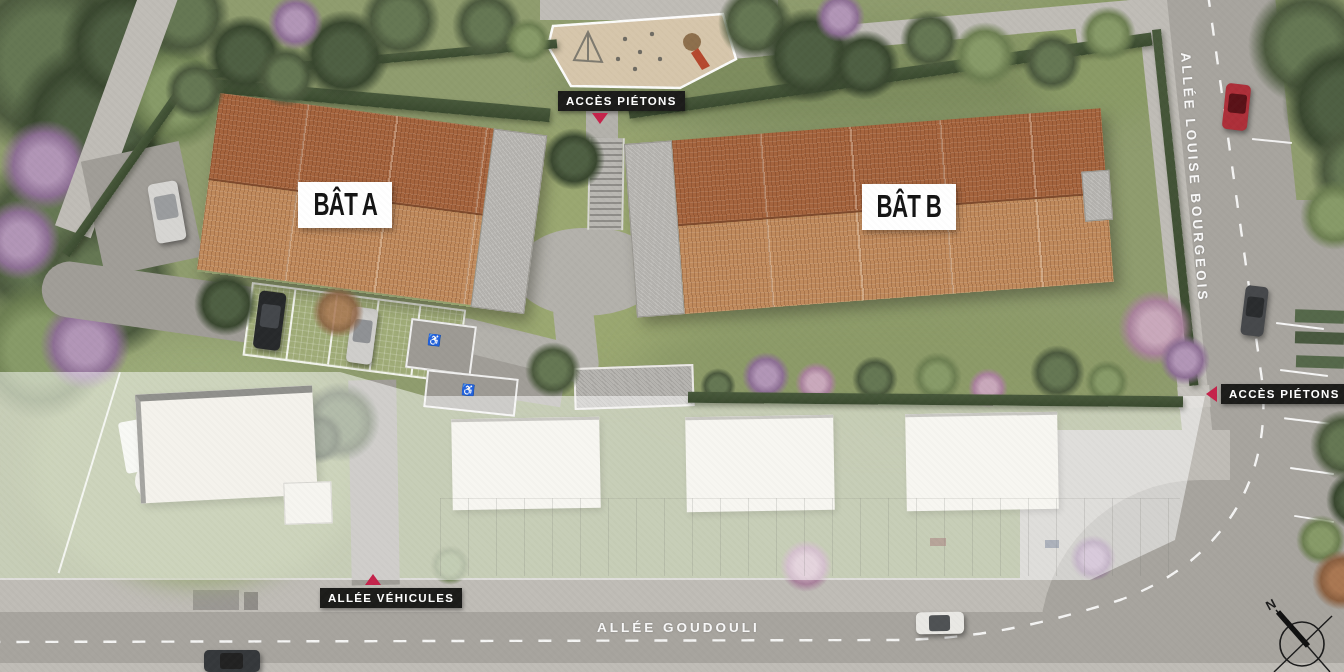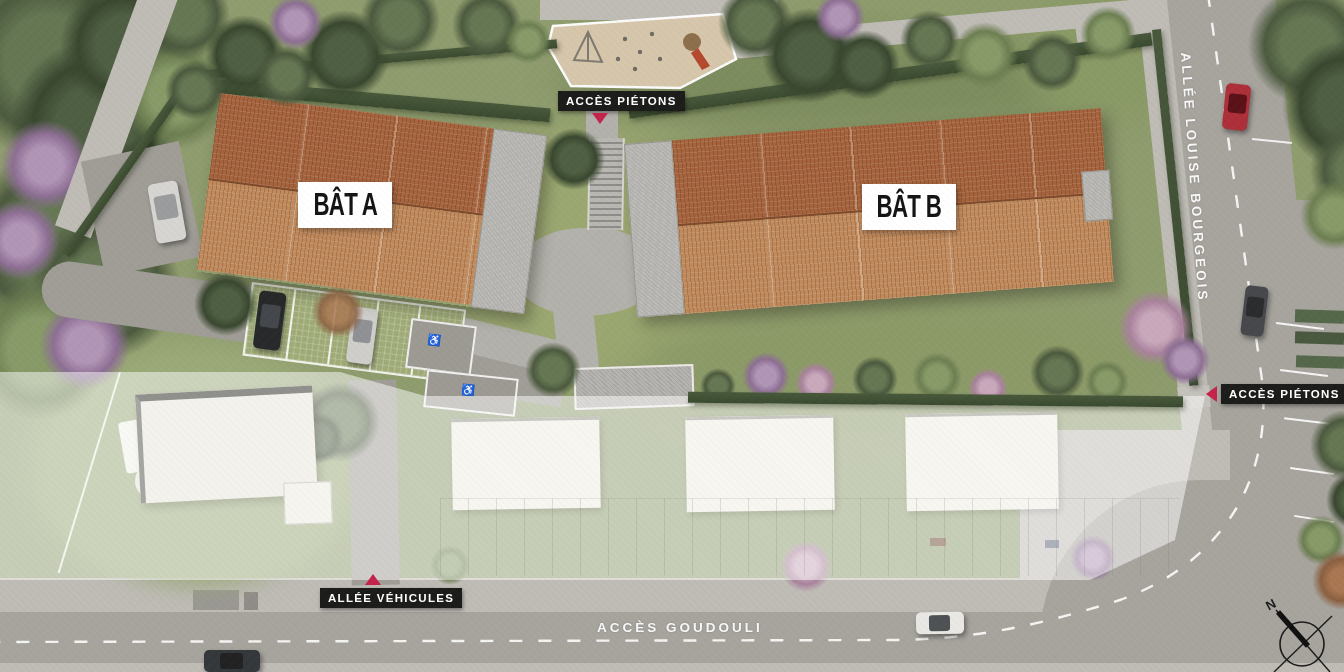--- a/index.html
+++ b/index.html
@@ -277,16 +277,16 @@
     </div>
 
   <div class="tag" style="left:558px;top:91px;">ACCÈS PIÉTONS</div>
   <div class="tri" style="left:592px;top:113px;border-left:8px solid transparent;border-right:8px solid transparent;border-top:11px solid #c5234b;"></div>
   <div class="tri" style="left:1206px;top:386px;border-top:8px solid transparent;border-bottom:8px solid transparent;border-right:11px solid #c5234b;"></div>
   <div class="tag" style="left:1221px;top:384px;">ACCÈS PIÉTONS</div>
   <div class="tri" style="left:365px;top:574px;border-left:8px solid transparent;border-right:8px solid transparent;border-bottom:11px solid #c5234b;"></div>
   <div class="tag" style="left:320px;top:588px;">ALLÉE VÉHICULES</div>
 
   <span class="street" style="left:1193px;top:52px;transform:rotate(86deg);transform-origin:0 0;">ALLÉE LOUISE BOURGEOIS</span>
-  <span class="street" style="left:597px;top:620px;">ACCÈS GOUDOULI</span>
+  <span class="street" style="left:597px;top:620px;">ALLÉE GOUDOULI</span>
 
   <div class="grain"></div>
 </div>
 
 </body></html>

